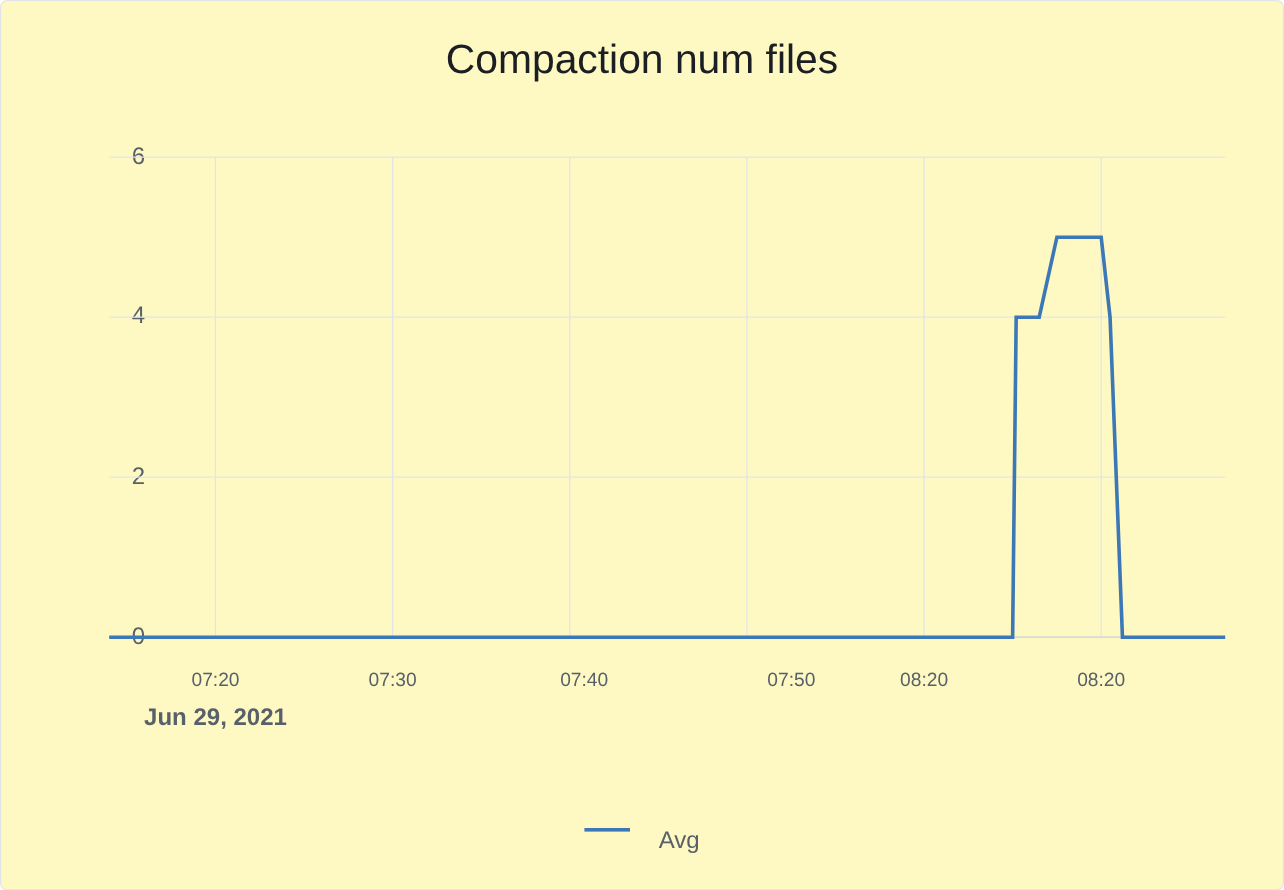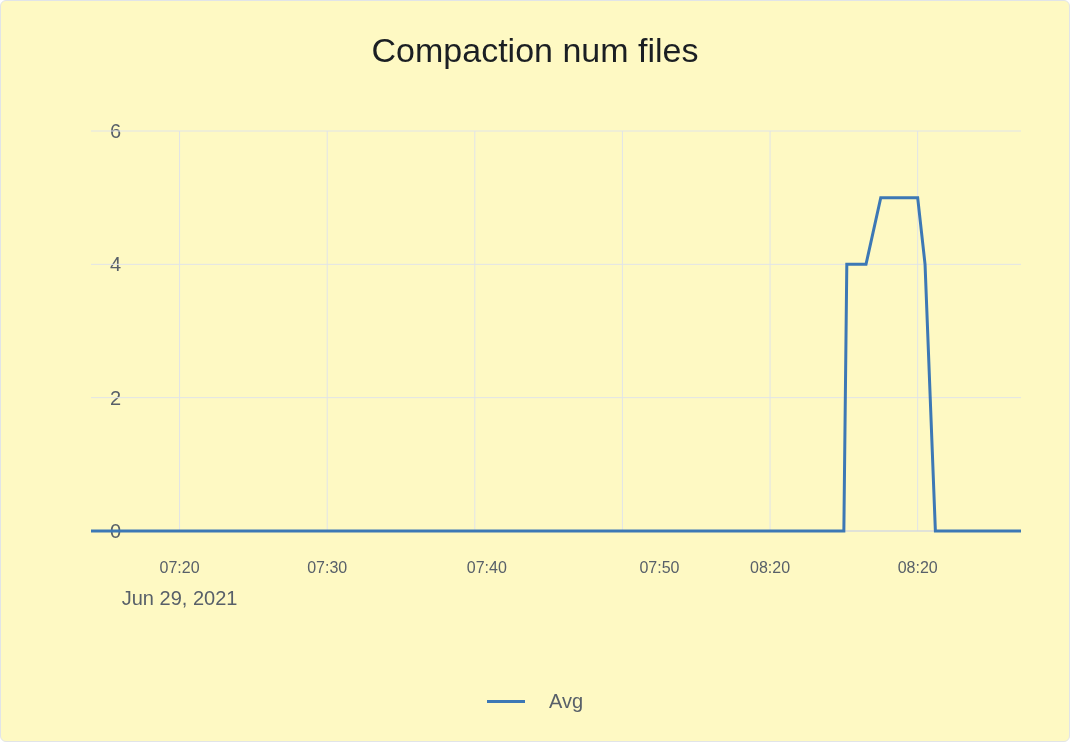--- a/index.html
+++ b/index.html
@@ -65,21 +65,21 @@
     font-size: 20px;
     color: #586069;
   }
   .legend {
     position: absolute;
     bottom: 28px;
     left: 0;
     right: 0;
     display: flex;
     justify-content: center;
-    align-items: center;
+    align-items: flex-start;
     gap: 24px;
   }
   .legend .swatch {
     width: 38px;
     height: 0;
     border-top: 3px solid #3c78b5;
   }
   .legend .label {
     font-size: 20px;
     color: #586069;
@@ -96,21 +96,21 @@
   <div class="y-tick-label" style="top:396.667px">2</div>
   <div class="y-tick-label" style="top:263.333px">4</div>
   <div class="y-tick-label" style="top:130px">6</div>
 
   <div class="x-tick-label" style="left: 178.571px;">07:20</div>
   <div class="x-tick-label" style="left: 326.19px;">07:30</div>
   <div class="x-tick-label" style="left: 473.81px; margin-left: 12px;">07:40</div>
   <div class="x-tick-label" style="left: 621.429px; margin-left: 37px;">07:50</div>
   <div class="x-tick-label" style="left: 769.048px;">08:20</div>
   <div class="x-tick-label" style="left: 916.667px;">08:20</div>
-  <div class="x-date-label" style="left: 178.571px;">Jun 29, 2021</div>
+  <div class="x-date-label" style="left: 178.571px; font-weight: bold;">Jun 29, 2021</div>
 
   <div class="plot-area">
     <svg id="plot-svg" viewBox="0 0 930 400">
         <line x1="0" y1="400" x2="930" y2="400" stroke="#e1e4e8" stroke-width="1"></line>
         <line x1="0" y1="266.6666666666667" x2="930" y2="266.6666666666667" stroke="#e1e4e8" stroke-width="1"></line>
         <line x1="0" y1="133.33333333333337" x2="930" y2="133.33333333333337" stroke="#e1e4e8" stroke-width="1"></line>
         <line x1="0" y1="0" x2="930" y2="0" stroke="#e1e4e8" stroke-width="1"></line>
         <line x1="88.57142857142857" y1="0" x2="88.57142857142857" y2="400" stroke="#e1e4e8" stroke-width="1"></line>
         <line x1="236.19047619047618" y1="0" x2="236.19047619047618" y2="400" stroke="#e1e4e8" stroke-width="1"></line>
         <line x1="383.8095238095238" y1="0" x2="383.8095238095238" y2="400" stroke="#e1e4e8" stroke-width="1"></line>

